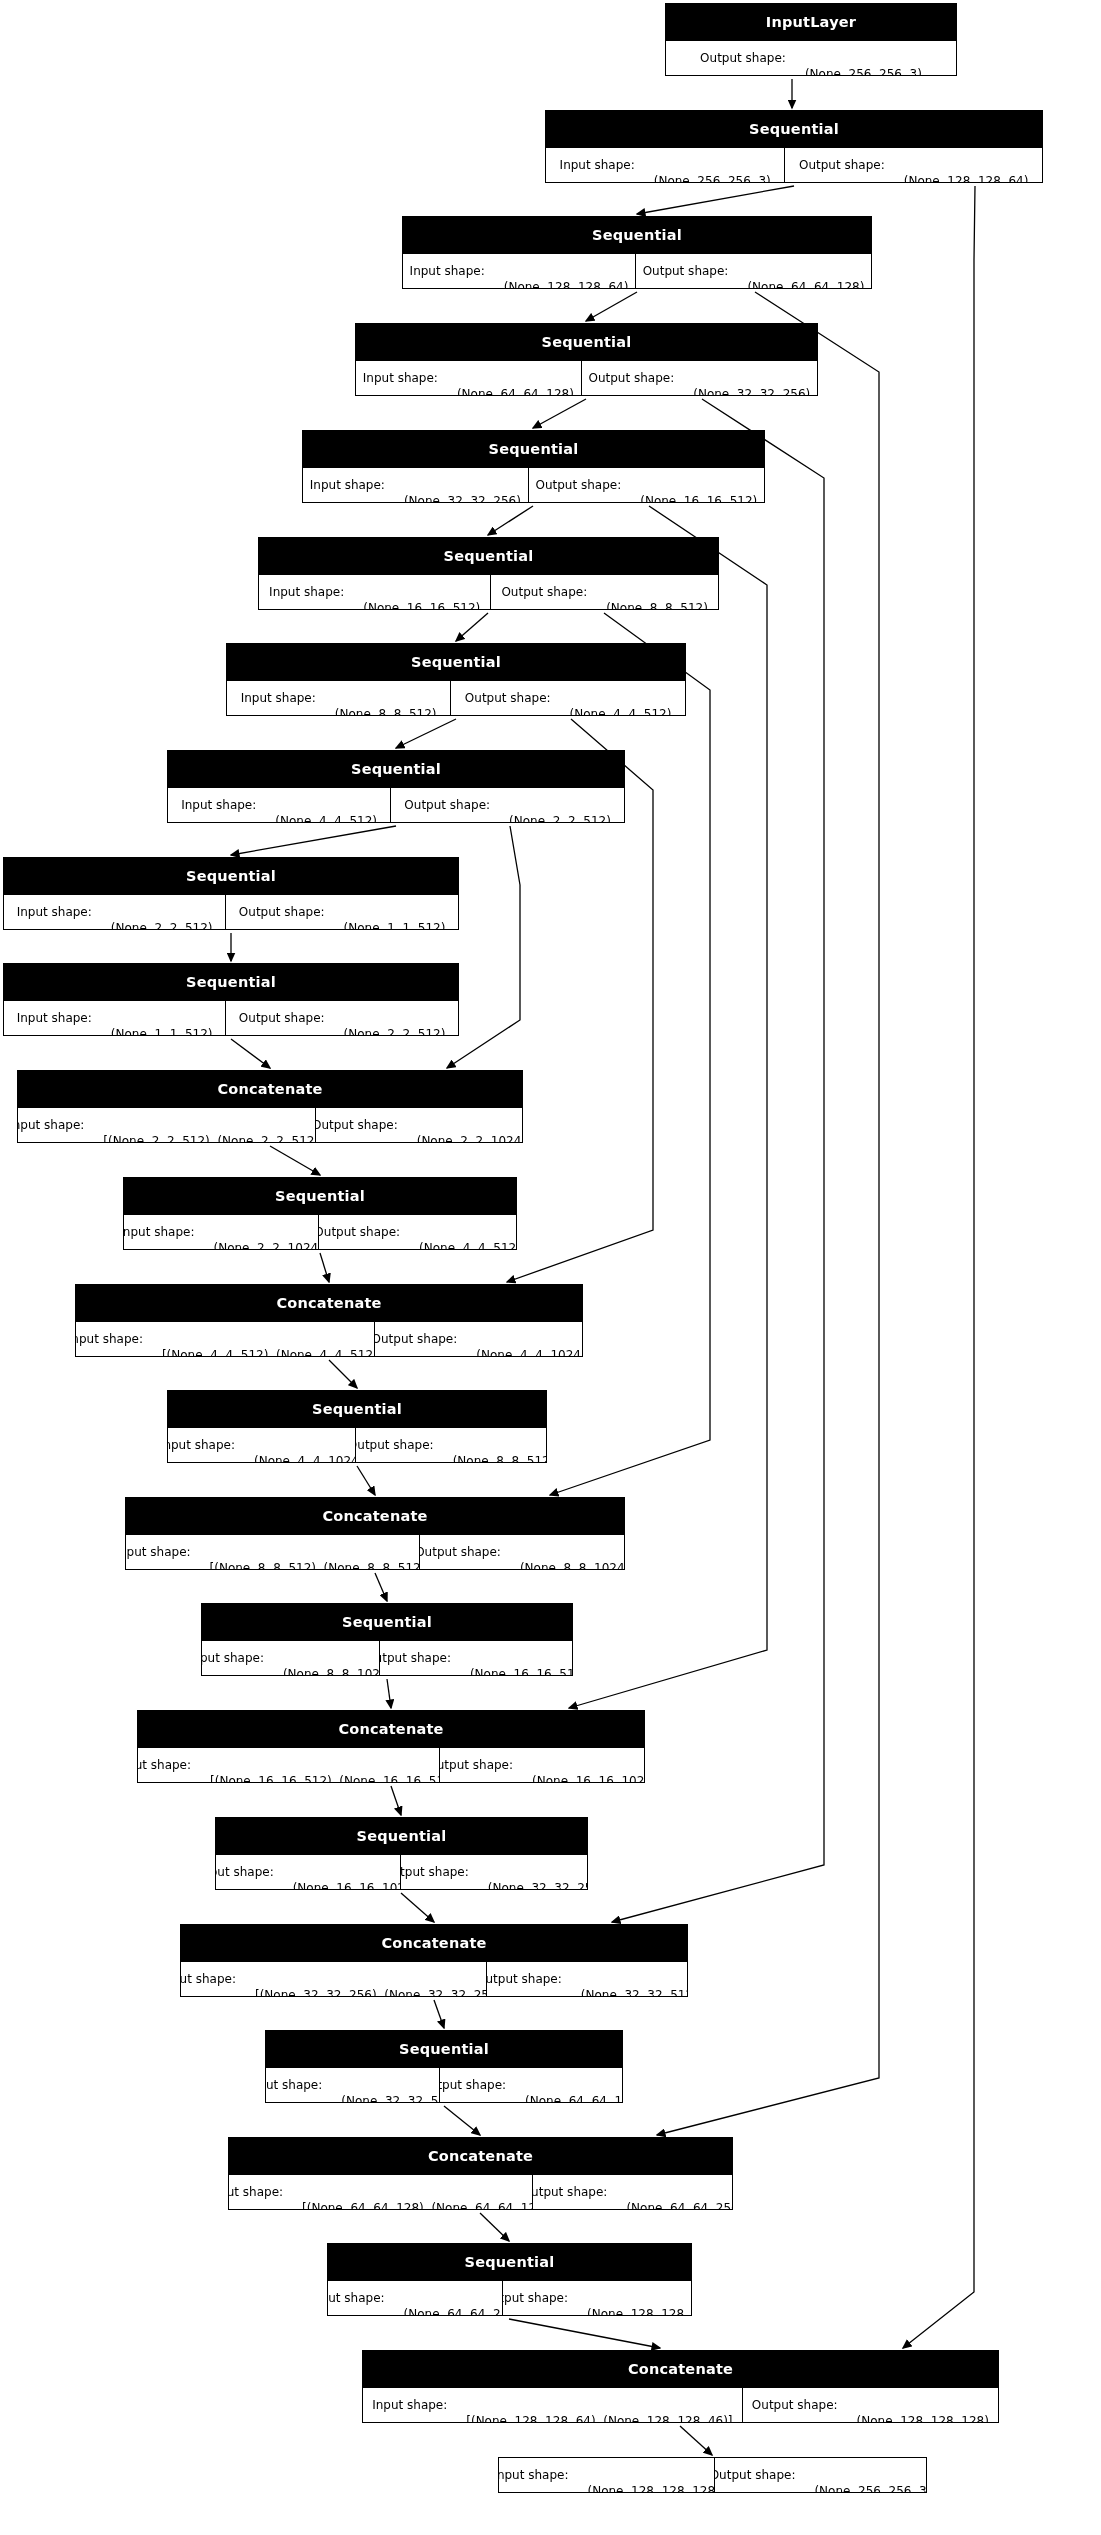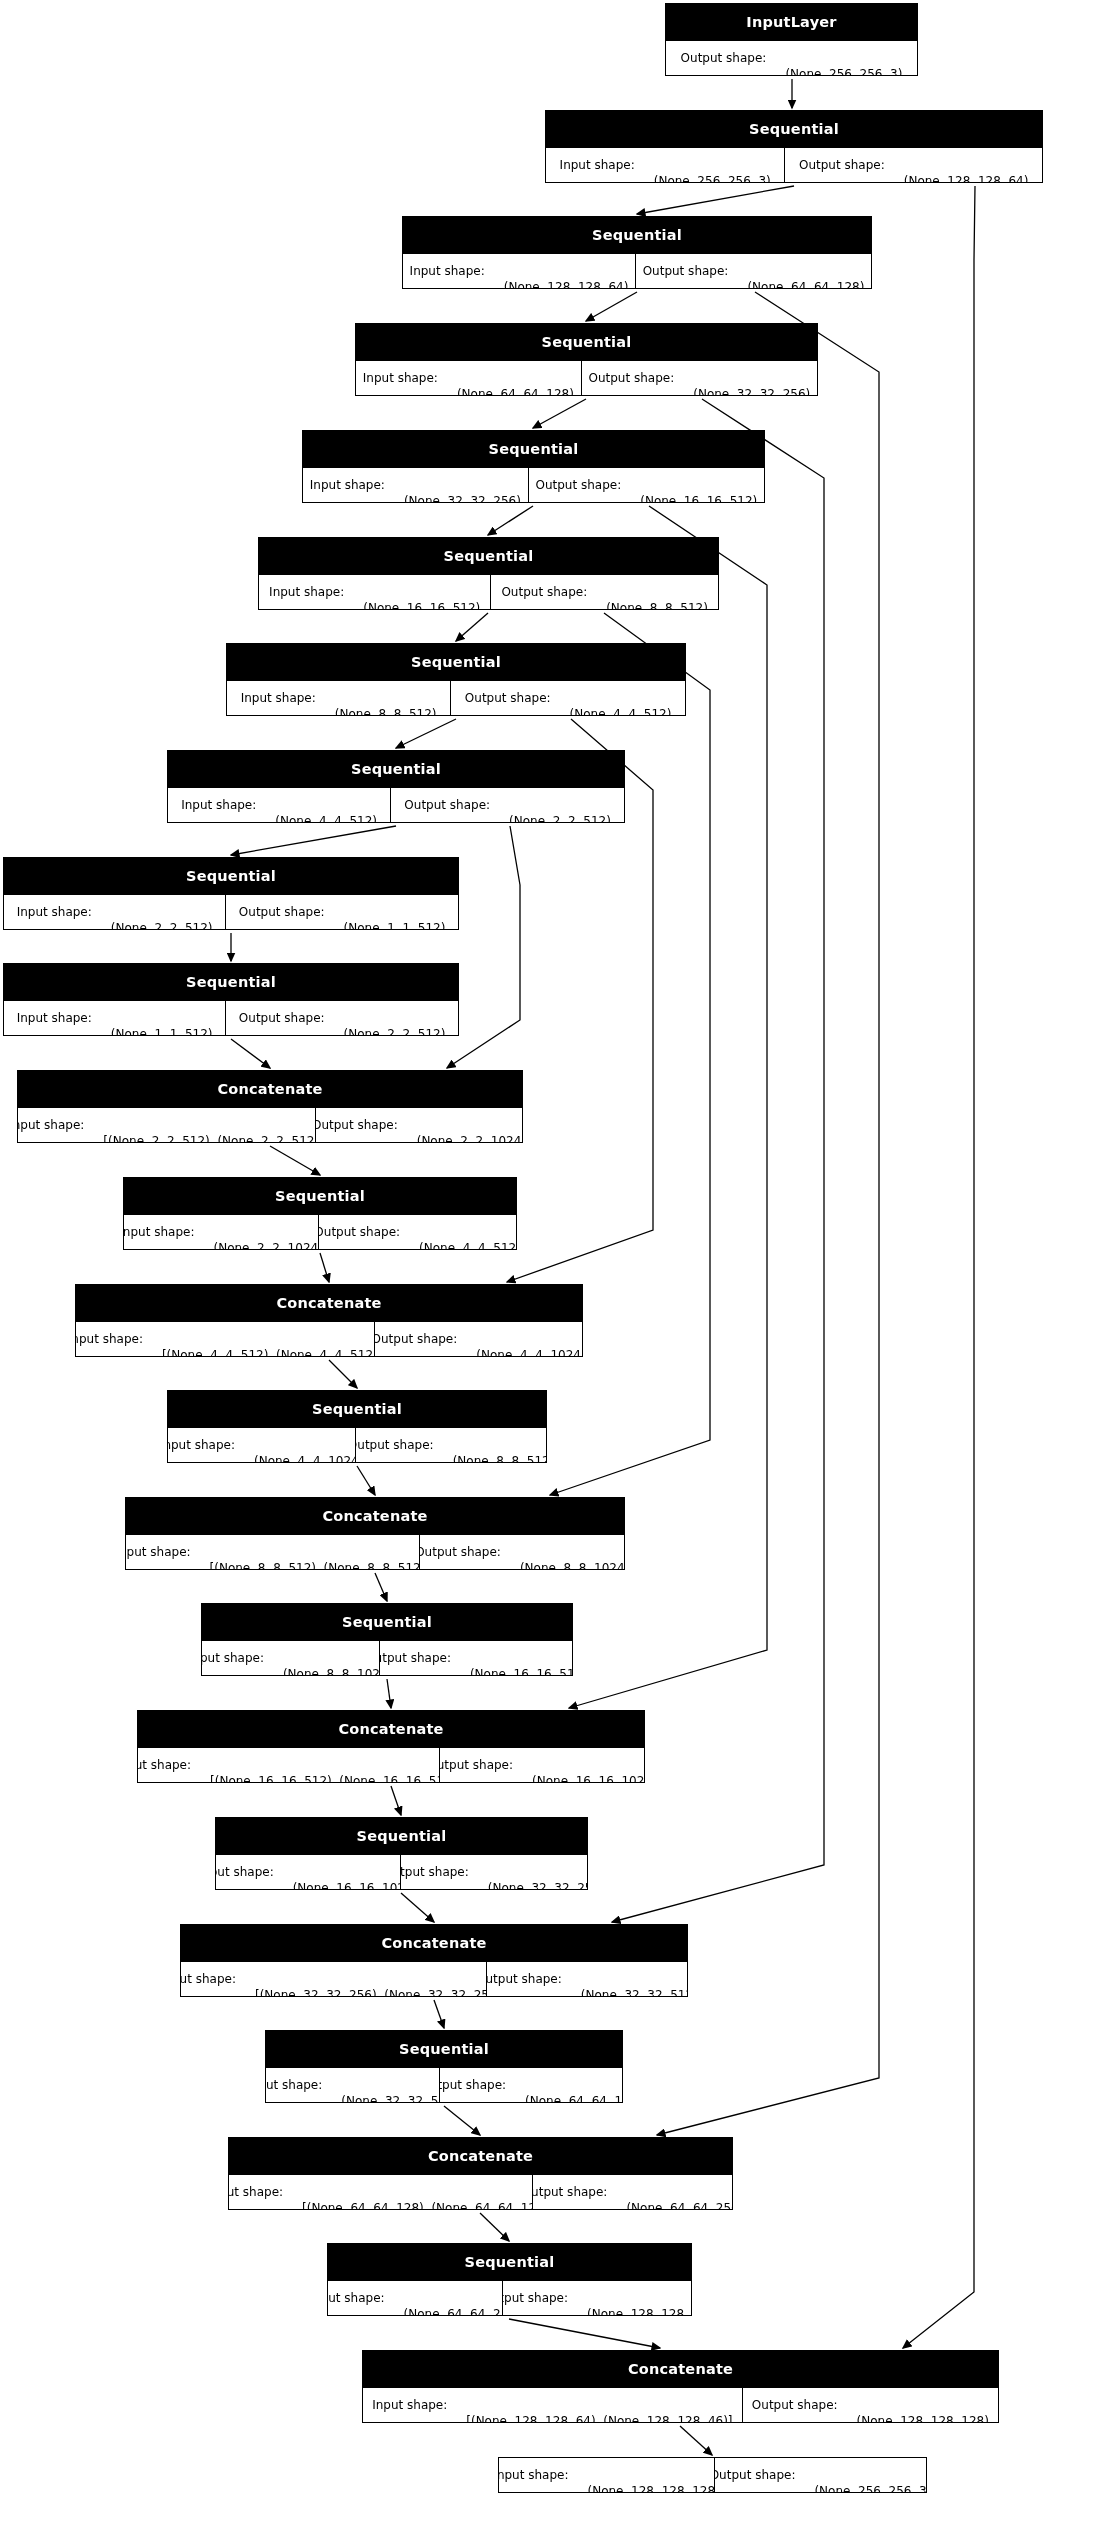--- a/index.html
+++ b/index.html
@@ -54,21 +54,21 @@
       <polyline points="510,826 520,885 520,1020 447,1068" marker-end="url(#arr)"></polyline>
       <polyline points="571,719 653,790 653,1230 507,1282" marker-end="url(#arr)"></polyline>
       <polyline points="604,613 710,690 710,1440 550,1495" marker-end="url(#arr)"></polyline>
       <polyline points="649,506 767,585 767,1650 569,1708" marker-end="url(#arr)"></polyline>
       <polyline points="702,399 824,478 824,1865 612,1922" marker-end="url(#arr)"></polyline>
       <polyline points="755,292 879,372 879,2078 657,2135" marker-end="url(#arr)"></polyline>
       <polyline points="975,186 974,260 974,2292 903,2348" marker-end="url(#arr)"></polyline>
     </g>
   </svg>
 
-  <div class="node" style="left:665px;top:3px;width:253px">
+  <div class="node" style="left:665px;top:3px;width:292px">
     <div class="hd">InputLayer</div>
     <div class="bd">
       <div class="cell">
         <span class="pre">Output shape:</span>
         <span class="val">(None, 256, 256, 3)</span>
       </div>
     </div>
   </div>
 
   <div class="node" style="left:545px;top:110px;width:498px">

